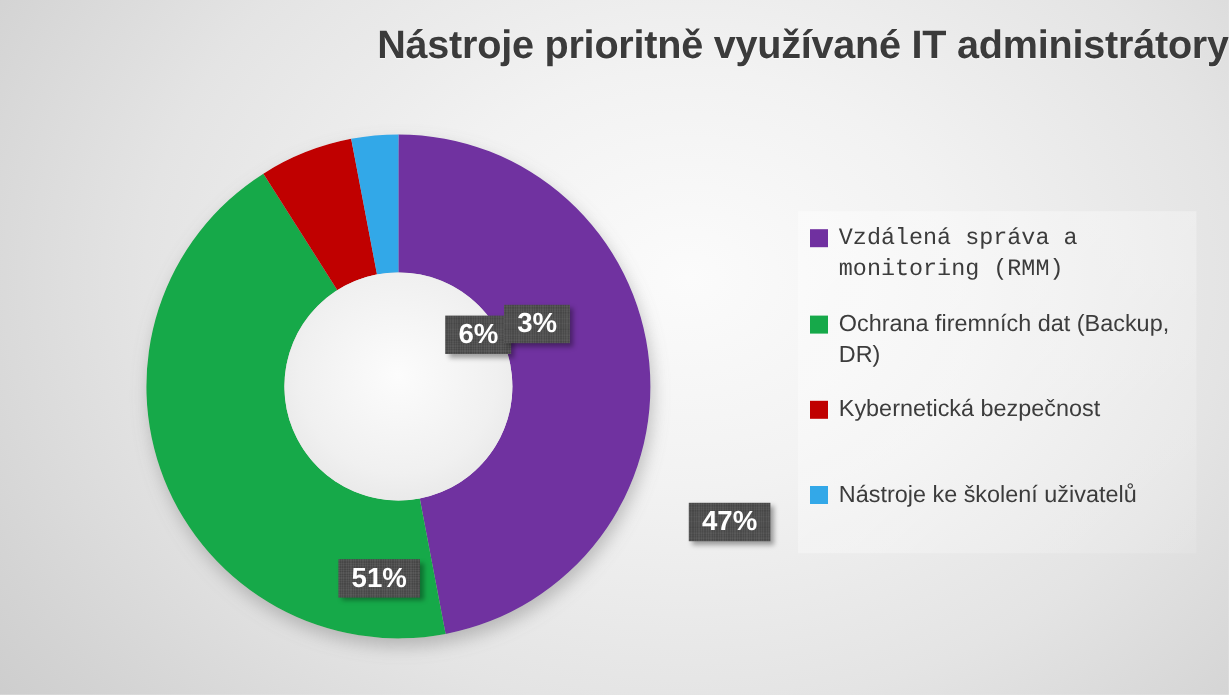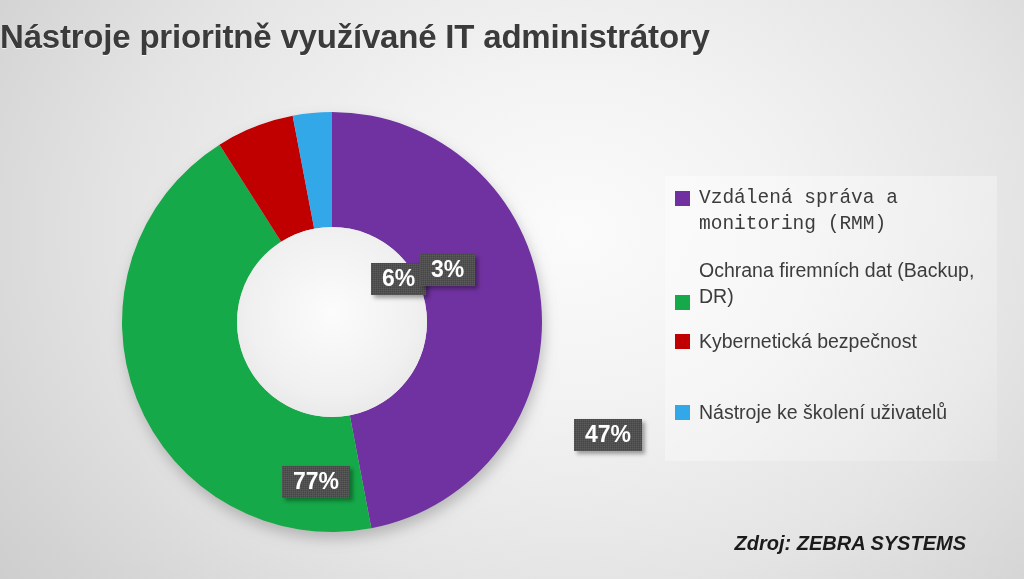--- a/index.html
+++ b/index.html
@@ -22,21 +22,21 @@
       radial-gradient(ellipse 780px 620px at 56% 40%, #fbfbfb 0%, #f2f2f2 28%, #e4e4e4 58%, #d4d4d4 82%, #c9c9c9 100%);
     overflow: hidden;
   }
 
   
   #chart-title {
     position: absolute;
     left: 0;
     top: 18px;
     width: 1024px;
-    text-align: left;
+    text-align: right;
     font-size: 33px;
     font-weight: bold;
     color: #3b3b3b;
     letter-spacing: -0.2px;
     white-space: nowrap;
     text-shadow: 0 1px 1px rgba(255,255,255,0.75);
   }
 
   
   #donut-wrap {
@@ -135,39 +135,38 @@
       <g id="slice-group" filter="url(#ringShadow)">
           <path d="M 214 4 A 210 210 0 0 1 253.35007606300223 420.2803226530246 L 231.80122488564388 307.31728881922544 A 95 95 0 0 0 214 119 Z" fill="#7030A0"></path>
           <path d="M 253.35007606300223 420.2803226530246 A 210 210 0 0 1 101.47637305441077 36.691135644576775 L 163.09645447699535 133.78884707730856 A 95 95 0 0 0 231.80122488564388 307.31728881922544 Z" fill="#16A94A"></path>
           <path d="M 101.47637305441077 36.691135644576775 A 210 210 0 0 1 174.649923936998 7.719677346975345 L 196.19877511435624 120.68271118077456 A 95 95 0 0 0 163.09645447699535 133.78884707730856 Z" fill="#C00000"></path>
           <path d="M 174.649923936998 7.719677346975345 A 210 210 0 0 1 214.00000000000014 4 L 214.00000000000006 119 A 95 95 0 0 0 196.19877511435624 120.68271118077456 Z" fill="#33A8E8"></path>
         </g>
       <circle cx="214" cy="214" r="95" fill="url(#holeGrad)"></circle>
     </svg>
 
     <div class="data-label" id="label-0">47%</div>
-    <div class="data-label" id="label-1">77%</div>
+    <div class="data-label" id="label-1">51%</div>
     <div class="data-label" id="label-2">6%</div>
     <div class="data-label" id="label-3">3%</div>
   </div>
 
   <div id="legend-panel">
       <div class="legend-item" style="top: 10px; font-family: Liberation Mono, monospace;">
         <span class="legend-swatch" style="background: rgb(112, 48, 160);"></span>
         <span class="legend-label">Vzdálená správa a monitoring (RMM)</span>
       </div>
-      <div class="legend-item" style="top: 82px; align-items: flex-end;">
+      <div class="legend-item" style="top: 82px;">
         <span class="legend-swatch" style="background: rgb(22, 169, 74);"></span>
         <span class="legend-label">Ochrana firemních dat (Backup, DR)</span>
       </div>
       <div class="legend-item" style="top: 153px;">
         <span class="legend-swatch" style="background: rgb(192, 0, 0);"></span>
         <span class="legend-label">Kybernetická bezpečnost</span>
       </div>
       <div class="legend-item" style="top: 224px;">
         <span class="legend-swatch" style="background: rgb(51, 168, 232);"></span>
         <span class="legend-label">Nástroje ke školení uživatelů</span>
       </div>
     </div>
 
-  <div id="source-note">Zdroj: ZEBRA SYSTEMS</div>
 
 </div>
 
 </body></html>

